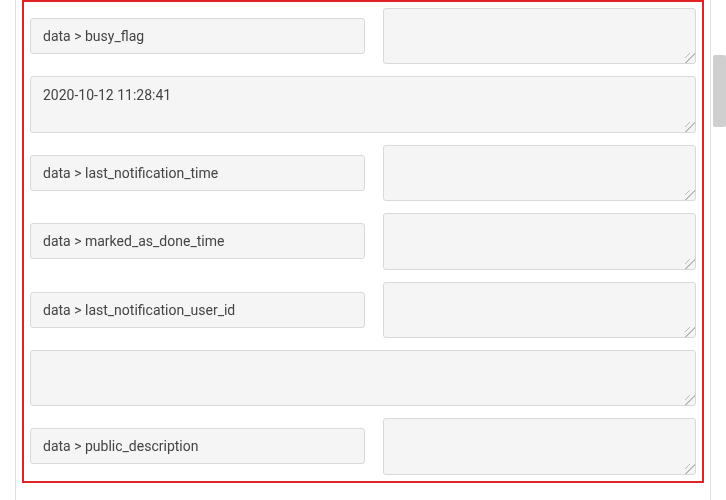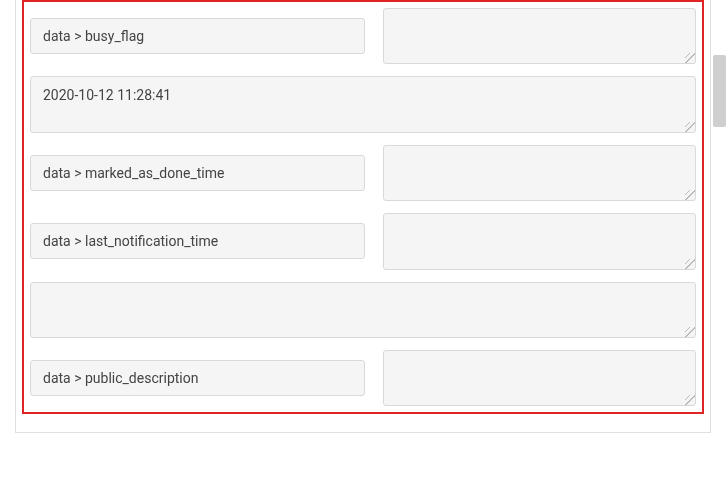--- a/index.html
+++ b/index.html
@@ -97,36 +97,44 @@
     </div>
 
     <div class="row">
       <div class="value-cell">
         <textarea class="value-input" style="">2020-10-12 11:28:41</textarea>
       </div>
     </div>
 
     <div class="row">
       <div class="label-cell">
+        <input class="label-input" readonly="" value="data &gt; last_notification_time" style="">
+      </div>
+      <div class="value-cell">
+        <textarea class="value-input" style=""></textarea>
+      </div>
+    </div>
+
+    <div class="row">
+      <div class="label-cell">
         <input class="label-input" readonly="" value="data &gt; marked_as_done_time" style="">
       </div>
       <div class="value-cell">
         <textarea class="value-input" style=""></textarea>
       </div>
     </div>
 
     <div class="row">
       <div class="label-cell">
-        <input class="label-input" readonly="" value="data &gt; last_notification_time" style="">
+        <input class="label-input" readonly="" value="data &gt; last_notification_user_id" style="">
       </div>
       <div class="value-cell">
         <textarea class="value-input" style=""></textarea>
       </div>
     </div>
-
 
     <div class="row">
       <div class="value-cell">
         <textarea class="value-input" style=""></textarea>
       </div>
     </div>
 
 
     <div class="row">
       <div class="label-cell">

